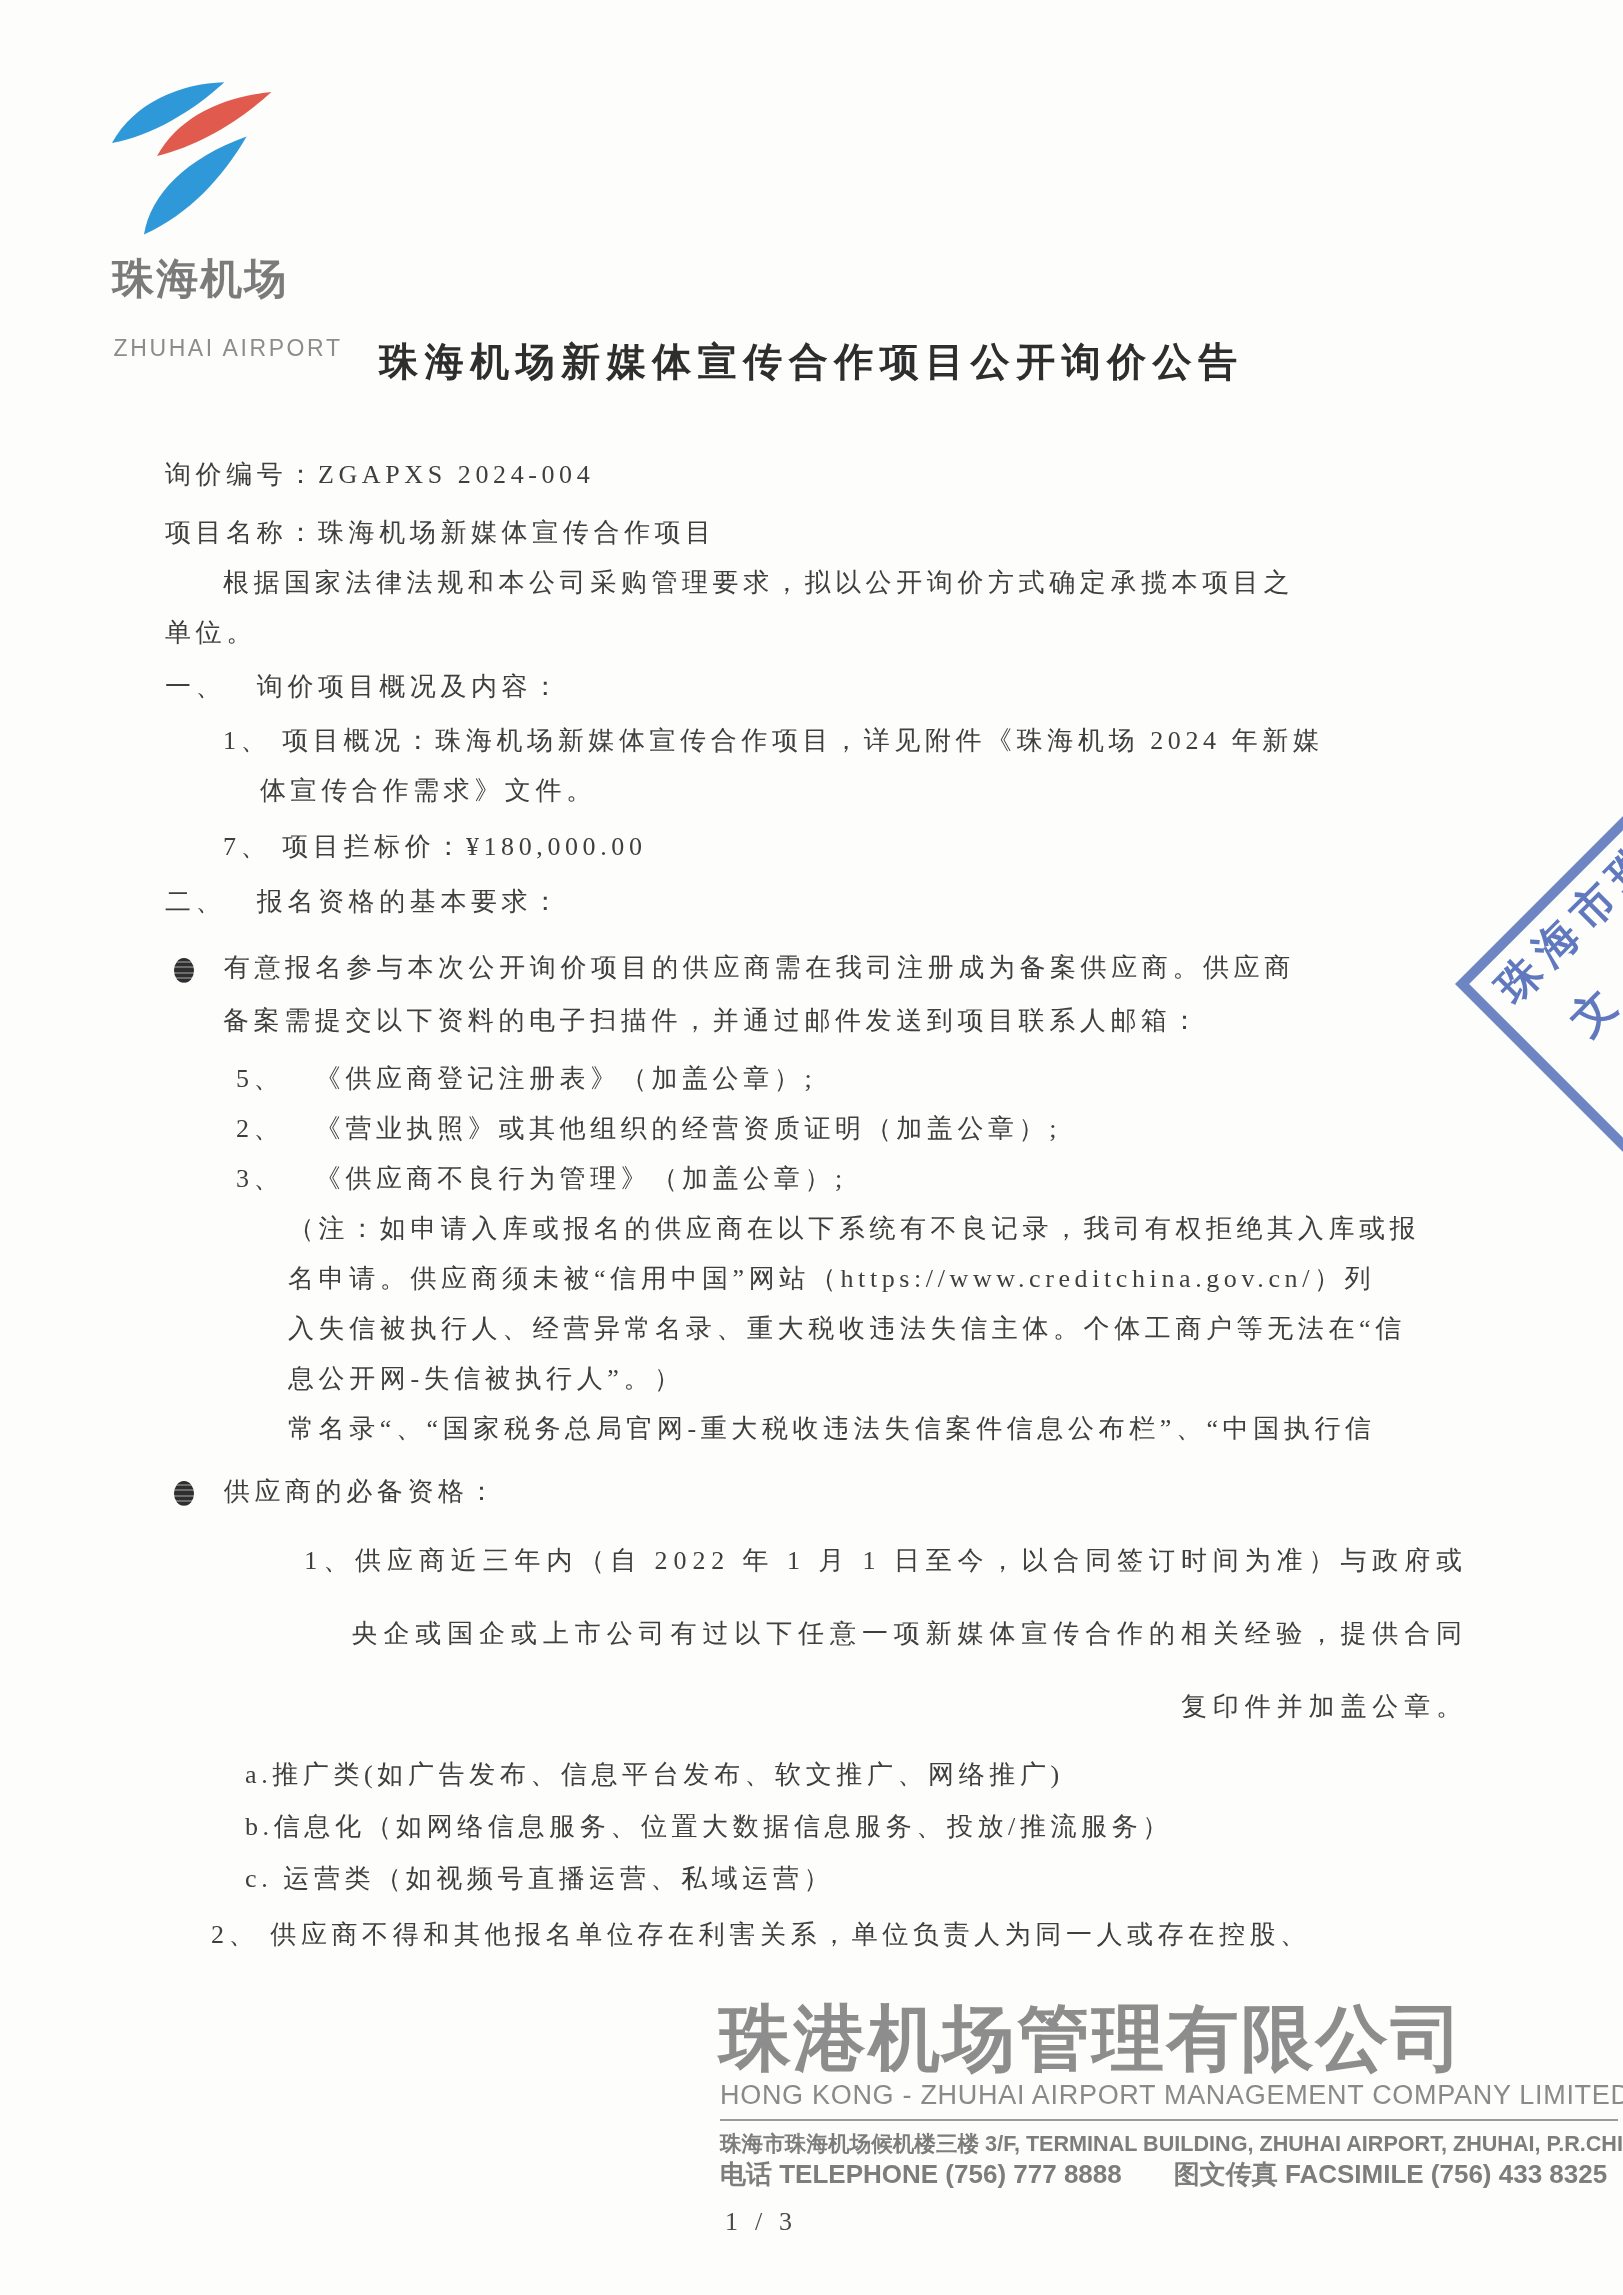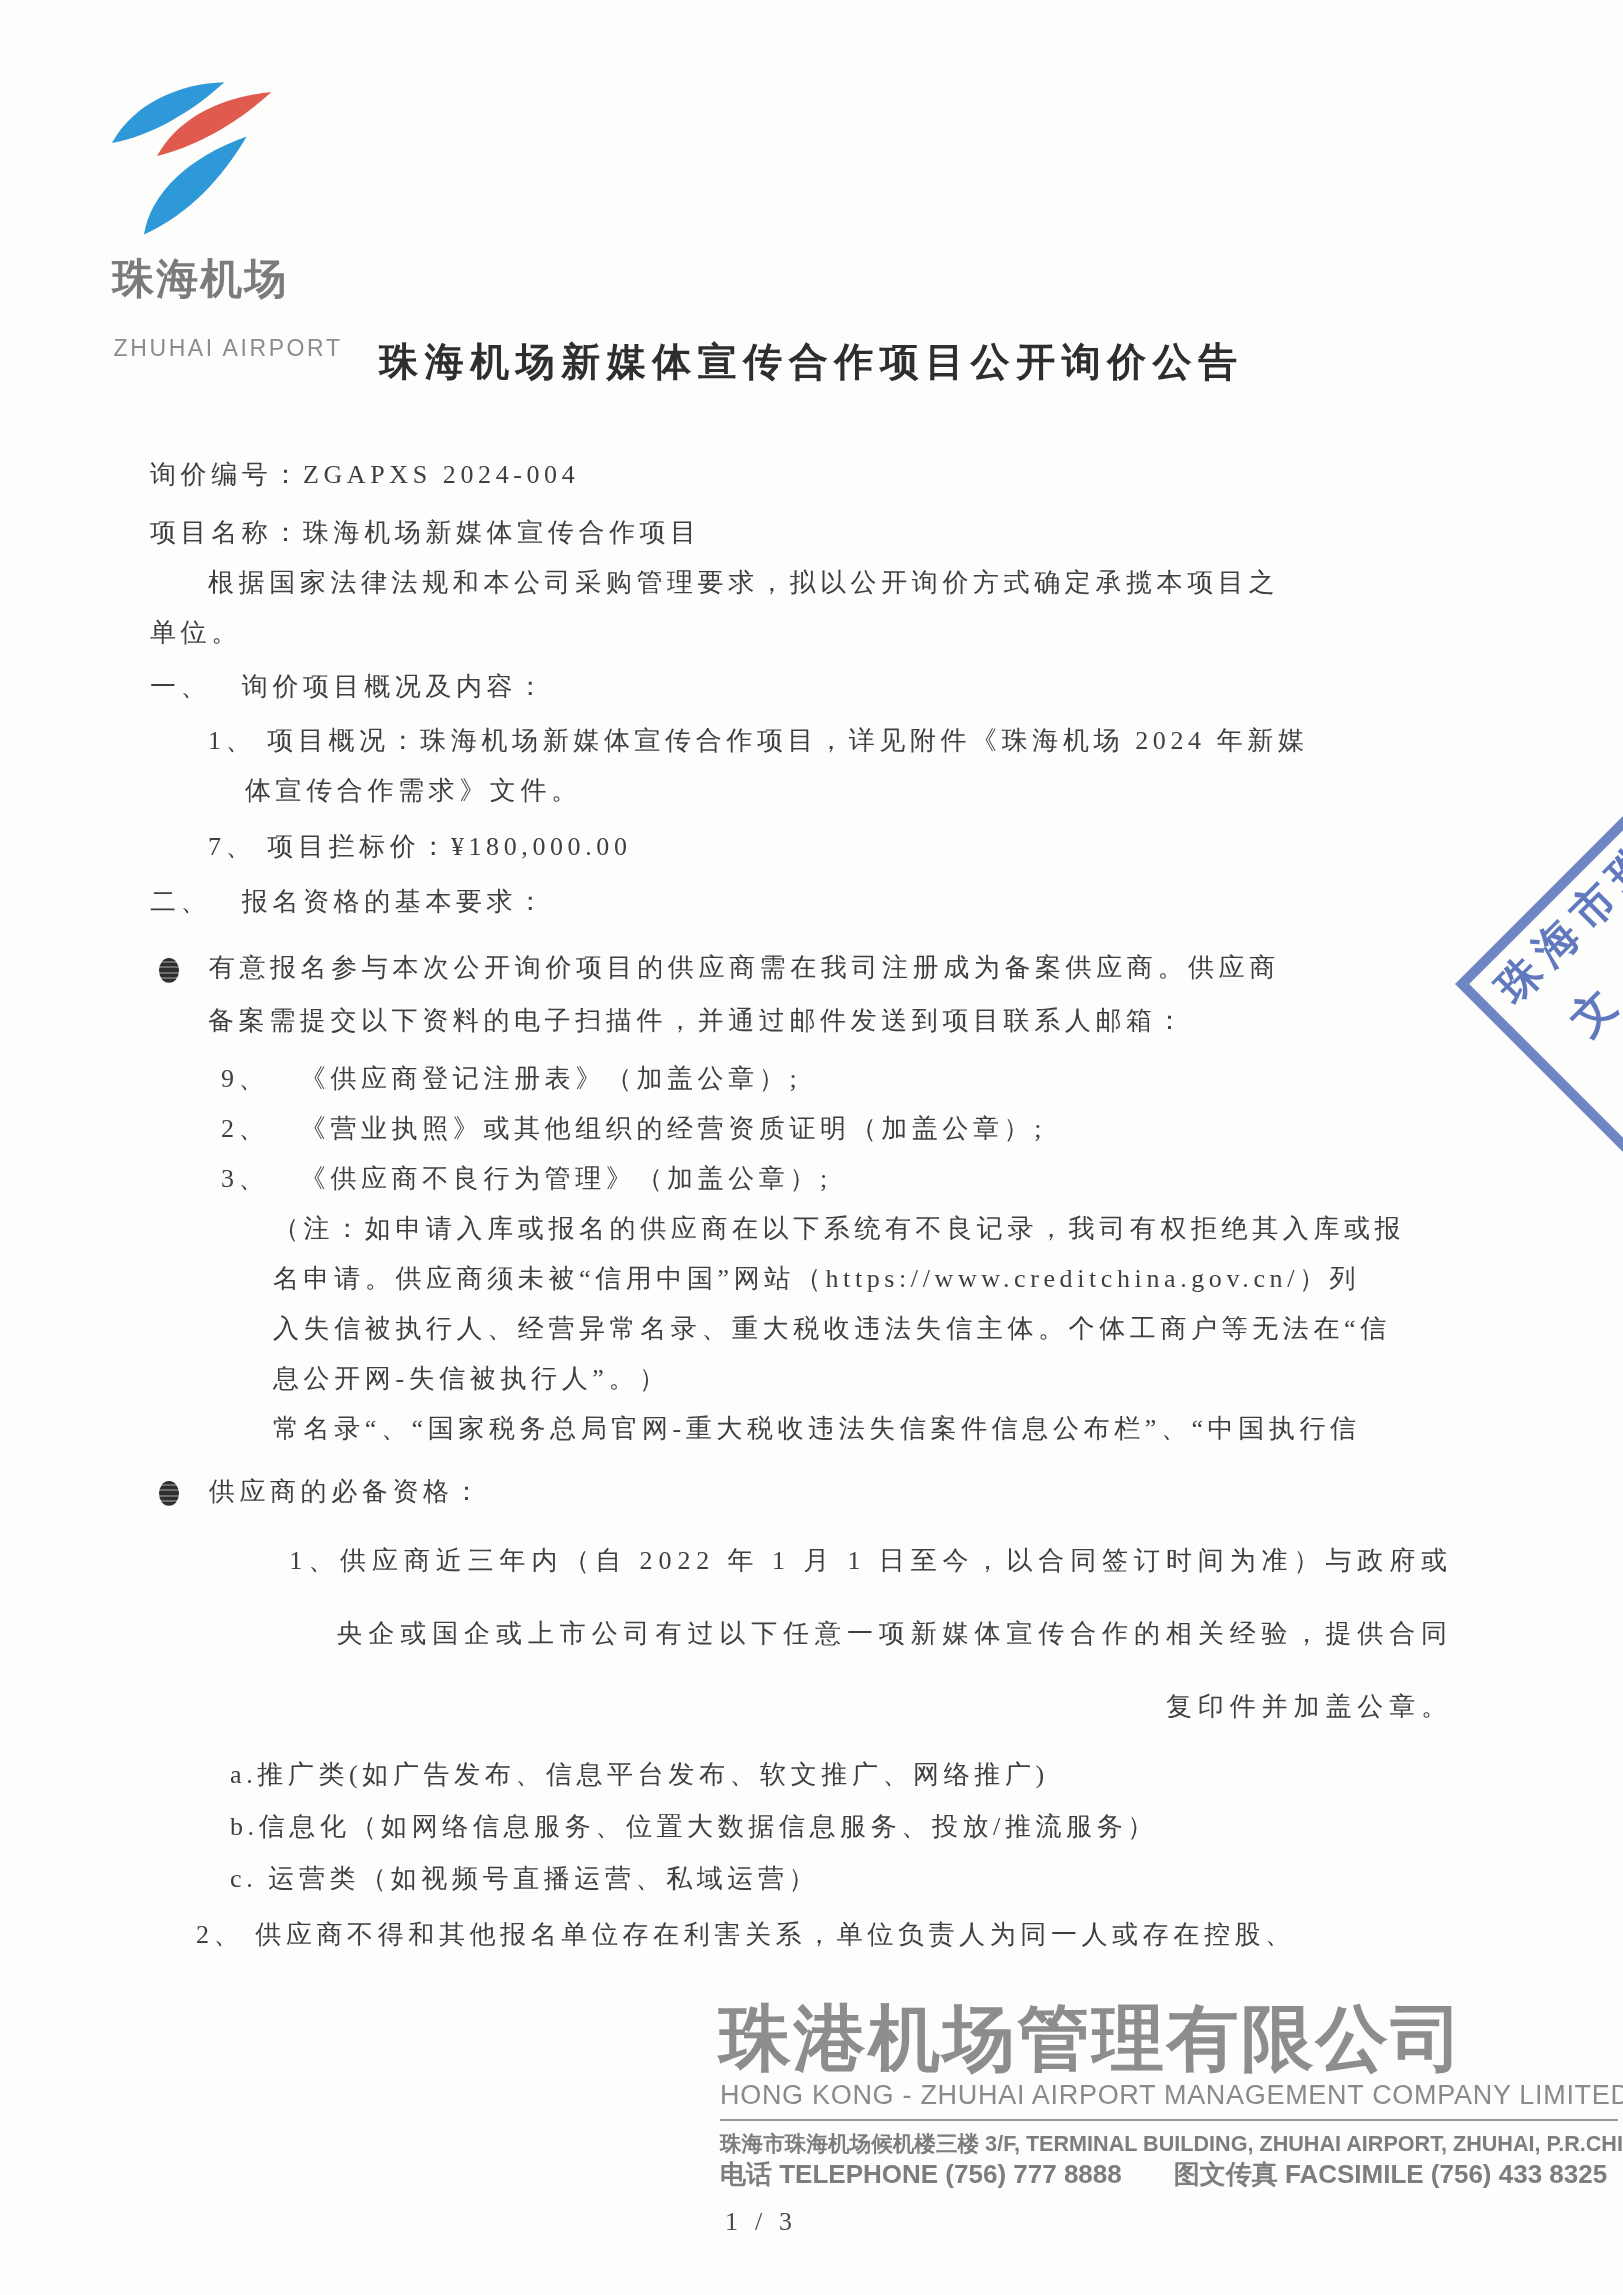--- a/index.html
+++ b/index.html
@@ -26,21 +26,21 @@
     font-size:23px;letter-spacing:2.6px;color:#8c8c8c;white-space:nowrap;margin-top:32px;
   }
   
   .doc-title{
     position:absolute;left:0;right:0;top:335px;
     text-align:center;
     font-size:39px;font-weight:bold;letter-spacing:6.5px;color:#2e2e2e;
     white-space:nowrap;
   }
   
-  .doc-body{position:absolute;left:150px;top:450px;width:1303px;}
+  .doc-body{position:absolute;left:165px;top:450px;width:1303px;}
   .line{
     height:50px;line-height:50px;
     font-size:26px;letter-spacing:4.6px;
     white-space:nowrap;color:#3f3f3f;
   }
   .ti2{text-indent:58px;}
   .ind1{margin-left:58px;}
   .ind2{margin-left:95px;}
   .ind05{margin-left:46px;}
   .ind3{margin-left:80px;}
@@ -123,21 +123,21 @@
       <div class="line m12"><span>项目名称：珠海机场新媒体宣传合作项目</span></div>
       <div class="line ti2"><span>根据国家法律法规和本公司采购管理要求，拟以公开询价方式确定承揽本项目之</span></div>
       <div class="line "><span>单位。</span></div>
       <div class="line m6"><span>一、　询价项目概况及内容：</span></div>
       <div class="line ind1 m6"><span>1、 项目概况：珠海机场新媒体宣传合作项目，详见附件《珠海机场 2024 年新媒</span></div>
       <div class="line ind2"><span>体宣传合作需求》文件。</span></div>
       <div class="line ind1 m10"><span>7、 项目拦标价：¥180,000.00</span></div>
       <div class="line m8"><span>二、　报名资格的基本要求：</span></div>
       <div class="line m24"><span class="bullet-icon"></span><span>有意报名参与本次公开询价项目的供应商需在我司注册成为备案供应商。供应商</span></div>
       <div class="line ind1 m4"><span>备案需提交以下资料的电子扫描件，并通过邮件发送到项目联系人邮箱：</span></div>
-      <div class="line list m12"><span>9、　《供应商登记注册表》（加盖公章）;</span></div>
+      <div class="line list m12"><span>5、　《供应商登记注册表》（加盖公章）;</span></div>
       <div class="line list"><span>2、　《营业执照》或其他组织的经营资质证明（加盖公章）;</span></div>
       <div class="line list"><span>3、　《供应商不良行为管理》（加盖公章）;</span></div>
       <div class="line note"><span>（注：如申请入库或报名的供应商在以下系统有不良记录，我司有权拒绝其入库或报</span></div>
       <div class="line note"><span>名申请。供应商须未被“信用中国”网站（https://www.creditchina.gov.cn/）列</span></div>
       <div class="line note"><span>入失信被执行人、经营异常名录、重大税收违法失信主体。个体工商户等无法在“信</span></div>
       <div class="line note"><span>息公开网-失信被执行人”。）</span></div>
       <div class="line note"><span>常名录“、“国家税务总局官网-重大税收违法失信案件信息公布栏”、“中国执行信</span></div>
       <div class="line m20"><span class="bullet-icon"></span><span>供应商的必备资格：</span></div>
       <div class="line wide ind1 m12"><span>1、供应商近三年内（自 2022 年 1 月 1 日至今，以合同签订时间为准）与政府或</span></div>
       <div class="line wide ind3"><span>央企或国企或上市公司有过以下任意一项新媒体宣传合作的相关经验，提供合同</span></div>

